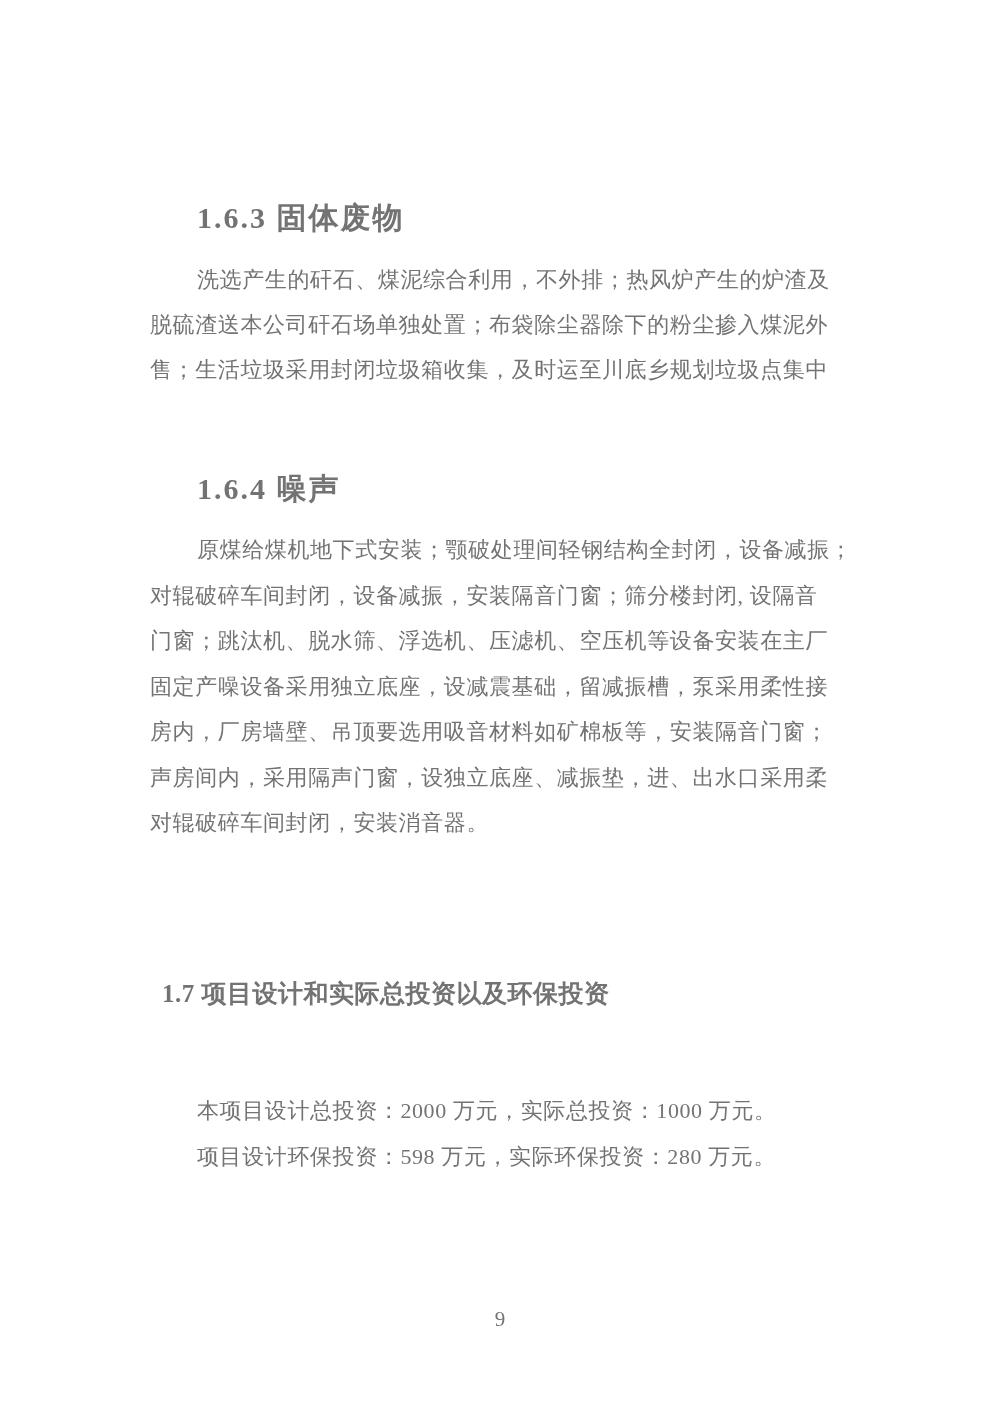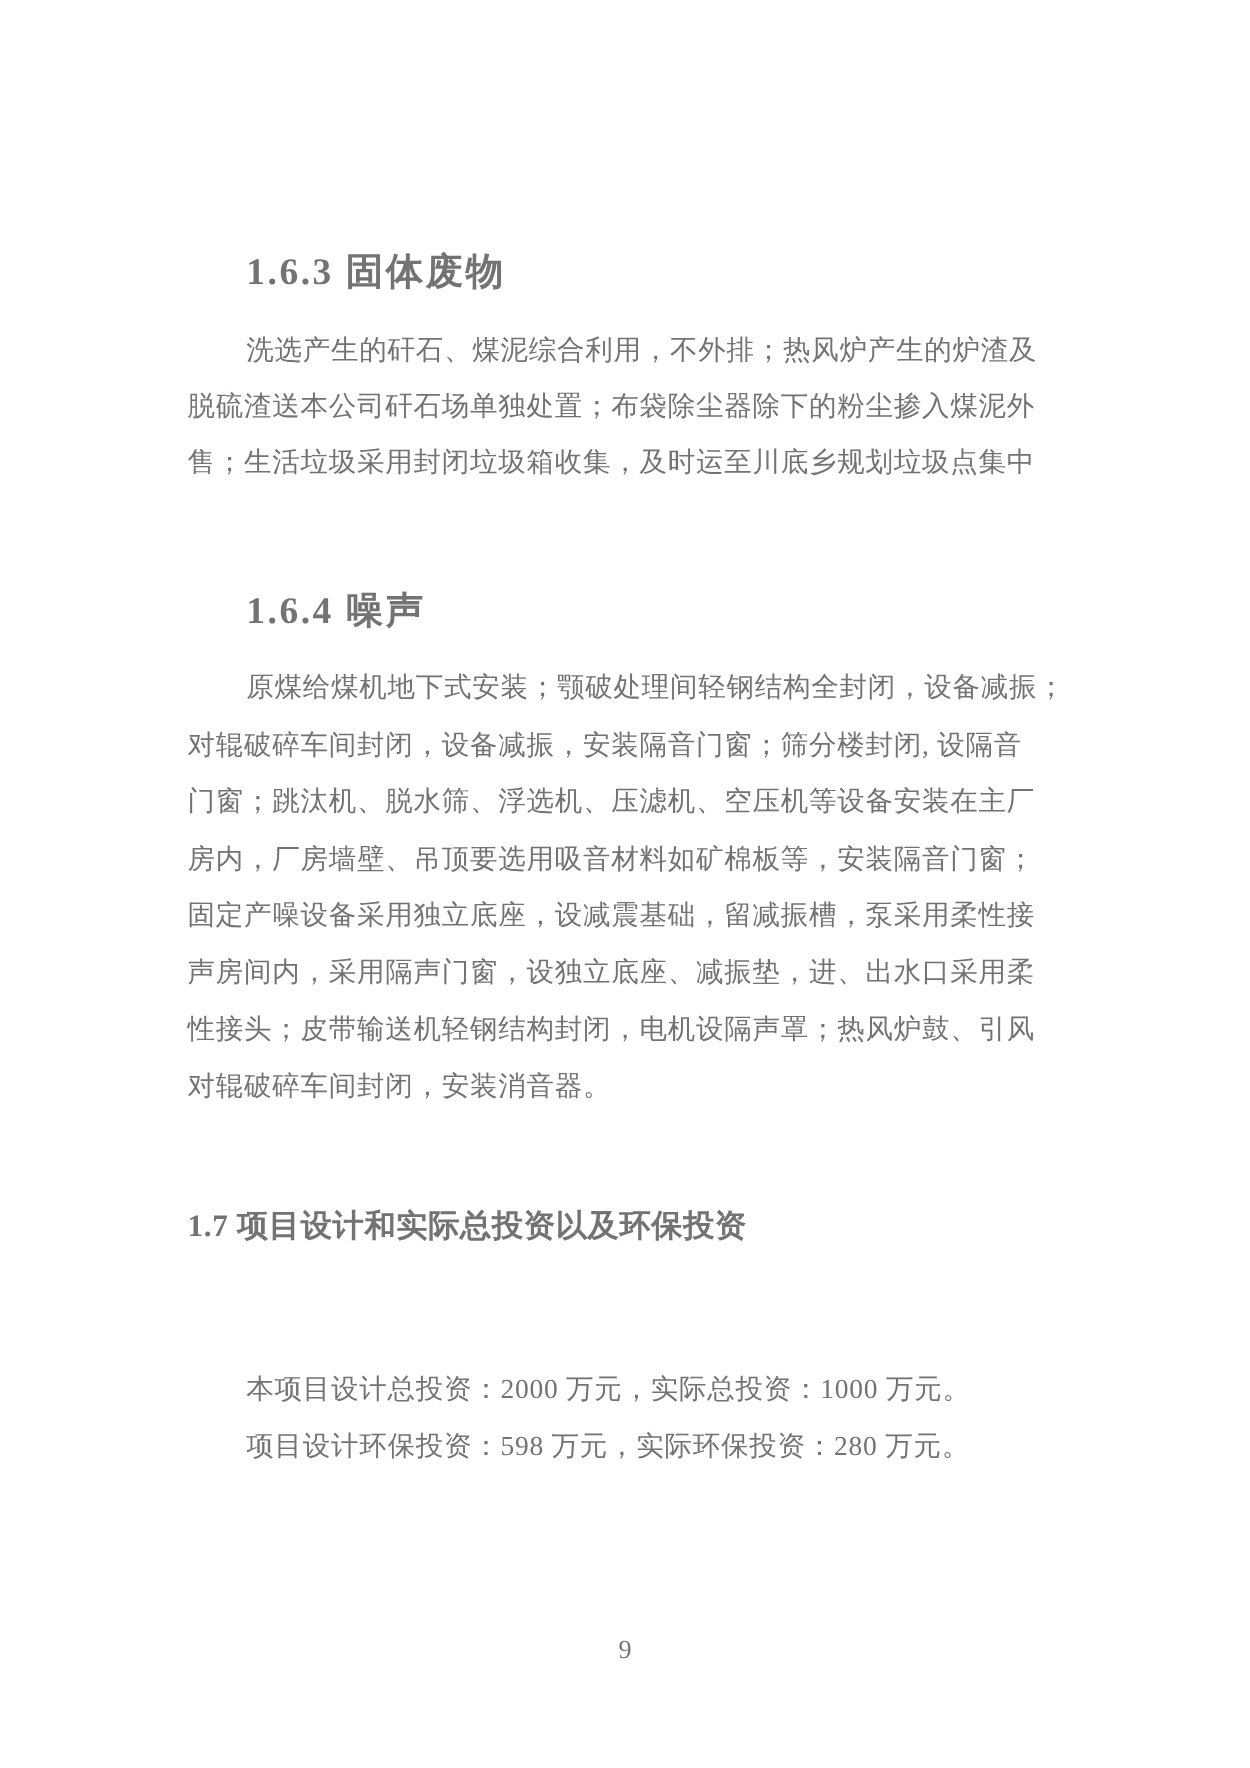--- a/index.html
+++ b/index.html
@@ -22,21 +22,21 @@
     margin: 0;
     font-size: 30px;
     font-weight: bold;
     line-height: 1;
     letter-spacing: 2px;
     white-space: pre;
   }
   .h-main {
     position: absolute;
     left: 150px;
-    margin: 0;
+    margin: 12px;
     font-size: 25px;
     font-weight: bold;
     line-height: 1;
     letter-spacing: 0.5px;
     white-space: pre;
   }
   .para {
     position: absolute;
     left: 150px;
     width: 712px;
@@ -72,24 +72,23 @@
     <div class="line">脱硫渣送本公司矸石场单独处置；布袋除尘器除下的粉尘掺入煤泥外</div>
     <div class="line">售；生活垃圾采用封闭垃圾箱收集，及时运至川底乡规划垃圾点集中</div>
   </div>
 
   <h3 class="h-sub" style="top:474px">1.6.4 噪声</h3>
 
   <div class="para p2" style="top:527px">
     <div class="line indent">原煤给煤机地下式安装；颚破处理间轻钢结构全封闭，设备减振；</div>
     <div class="line">对辊破碎车间封闭，设备减振，安装隔音门窗；筛分楼封闭, 设隔音</div>
     <div class="line">门窗；跳汰机、脱水筛、浮选机、压滤机、空压机等设备安装在主厂</div>
+    <div class="line">固定产噪设备采用独立底座，设减震基础，留减振槽，泵采用柔性接</div>
     <div class="line">房内，厂房墙壁、吊顶要选用吸音材料如矿棉板等，安装隔音门窗；</div>
-    <div class="line">固定产噪设备采用独立底座，设减震基础，留减振槽，泵采用柔性接</div>
     <div class="line">声房间内，采用隔声门窗，设独立底座、减振垫，进、出水口采用柔</div>
-    <div class="line">性接头；皮带输送机轻钢结构封闭，电机设隔声罩；热风炉鼓、引风</div>
     <div class="line">对辊破碎车间封闭，安装消音器。</div>
   </div>
 
   <h2 class="h-main" style="top:969px">1.7 项目设计和实际总投资以及环保投资</h2>
 
   <div class="para p3" style="top:1088px">
     <div class="line indent">本项目设计总投资：2000 万元，实际总投资：1000 万元。</div>
     <div class="line indent">项目设计环保投资：598 万元，实际环保投资：280 万元。</div>
   </div>
 

